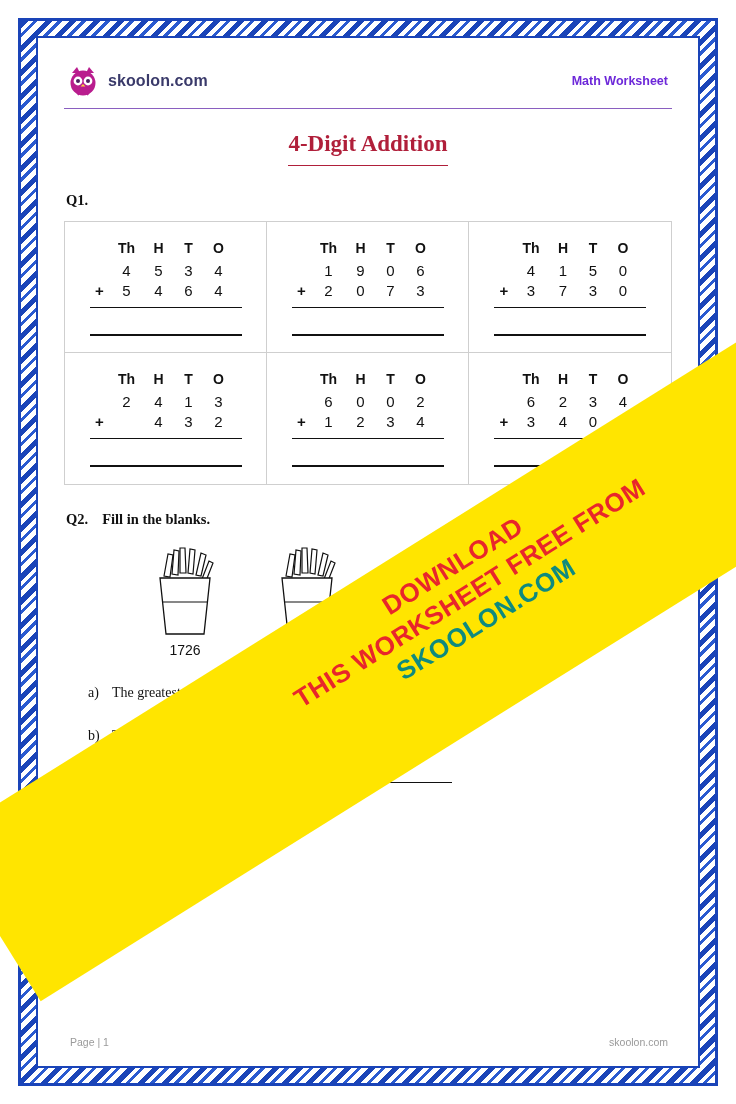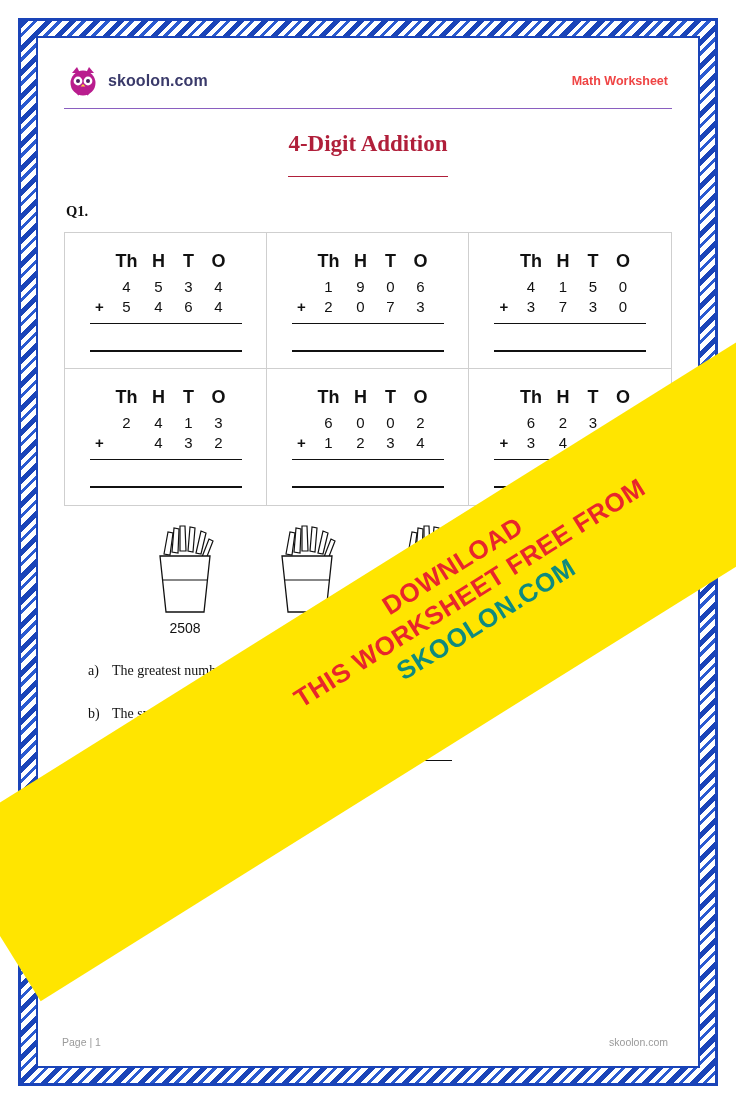--- a/index.html
+++ b/index.html
@@ -49,33 +49,33 @@
   .owl-logo {
     width: 34px; height: 34px; position: relative;
   }
   .brand-name {
     font-family: "Liberation Sans", sans-serif;
     font-size: 16px; font-weight: bold; color: #3a3a6a;
     letter-spacing: .1px;
   }
   .doc-kind {
     font-family: "Liberation Sans", sans-serif;
-    font-size: 12.5px; font-weight: bold; color: #ef4444; margin-left: 7px;
+    font-size: 12.5px; font-weight: bold; color: #6d28d9; margin-left: 7px;
   }
   .header-rule {
     height: 1px; background: #8a5fc0; margin: 10px 2px 0 2px;
   }
 
   
   .title-wrap { text-align: center; margin-top: 22px; }
   .title {
     display: inline-block;
     font-family: "Liberation Serif", serif;
     font-size: 23px; font-weight: bold; color: #b01f3a;
-    padding-bottom: 19px;
+    padding-bottom: 8px;
     border-bottom: 1.5px solid #b01f3a;
     text-align: right;
   }
 
   
   .qrow {
     display: flex; align-items: baseline; gap: 14px;
     margin: 26px 0 0 4px;
   }
   .qnum {
@@ -108,21 +108,21 @@
   .sum {
     font-family: "Liberation Sans", sans-serif;
     color: #111;
   }
   .sum-head, .sum-line {
     display: grid;
     grid-template-columns: 20px 34px 30px 30px 30px;
     align-items: center;
   }
   .sum-head span {
-    font-size: 18px; font-weight: bold; text-align: center;
+    font-size: 14px; font-weight: bold; text-align: center;
   }
   .sum-head .plus-slot { }
   .sum-line span {
     font-size: 15px; text-align: center;
   }
   .sum-head { margin-bottom: 6px; }
   .sum-line { margin-bottom: 3px; }
   .plus {
     font-size: 17px; font-weight: bold; text-align: center;
   }
@@ -152,21 +152,21 @@
   .blank-letter { width: 24px; }
   .dots {
     display: inline-block;
     border-bottom: 1px solid #111;
     min-width: 120px; height: 13px; margin: 0 3px;
   }
   .dots.wide { min-width: 150px; }
 
   
   .footer {
-    position: absolute; left: 0; right: 6px; bottom: 4px;
+    position: absolute; left: 8px; right: 6px; bottom: 4px;
     display: flex; justify-content: space-between; align-items: center;
     font-family: "Liberation Sans", sans-serif;
     font-size: 10.5px; color: #9a9a9a;
   }
 
   
   .ribbon {
     position: absolute;
     left: -60px; top: 840px;
     width: 980px; height: 190px;
@@ -390,37 +390,41 @@
               <span>0</span>
               <span>5</span>
             </div>
             <div class="rule"></div>
             <div class="rule second"></div>
           </div>
         </div>
 
       </div>
 
+      <div class="qrow">
+        <span class="qnum">Q2.</span>
+        <span class="qtext">Fill in the blanks.</span>
+      </div>
 
       <div class="fries-row">
 
         <div class="fries">
           <svg viewBox="0 0 78 92" width="78" height="92">
             <g stroke="#111" stroke-width="1.2" fill="#ffffff">
               <path d="M18 30 l4 -22 l5 1 l-3 22 Z"></path>
               <path d="M26 28 l2 -24 l5 1 l-1 24 Z"></path>
               <path d="M34 27 l0 -25 l5 0 l1 25 Z"></path>
               <path d="M42 27 l2 -24 l5 1 l-2 24 Z"></path>
               <path d="M50 29 l5 -22 l5 2 l-5 21 Z"></path>
               <path d="M56 33 l7 -18 l4 2 l-7 18 Z"></path>
             </g>
             <path d="M14 32 L64 32 L58 88 L20 88 Z" fill="#ffffff" stroke="#111" stroke-width="1.3"></path>
             <path d="M17 56 L61 56" stroke="#111" stroke-width="1.1"></path>
           </svg>
-          <div class="fries-num">2508</div>
+          <div class="fries-num">1726</div>
         </div>
 
         <div class="fries">
           <svg viewBox="0 0 78 92" width="78" height="92">
             <g stroke="#111" stroke-width="1.2" fill="#ffffff">
               <path d="M18 30 l4 -22 l5 1 l-3 22 Z"></path>
               <path d="M26 28 l2 -24 l5 1 l-1 24 Z"></path>
               <path d="M34 27 l0 -25 l5 0 l1 25 Z"></path>
               <path d="M42 27 l2 -24 l5 1 l-2 24 Z"></path>
               <path d="M50 29 l5 -22 l5 2 l-5 21 Z"></path>

